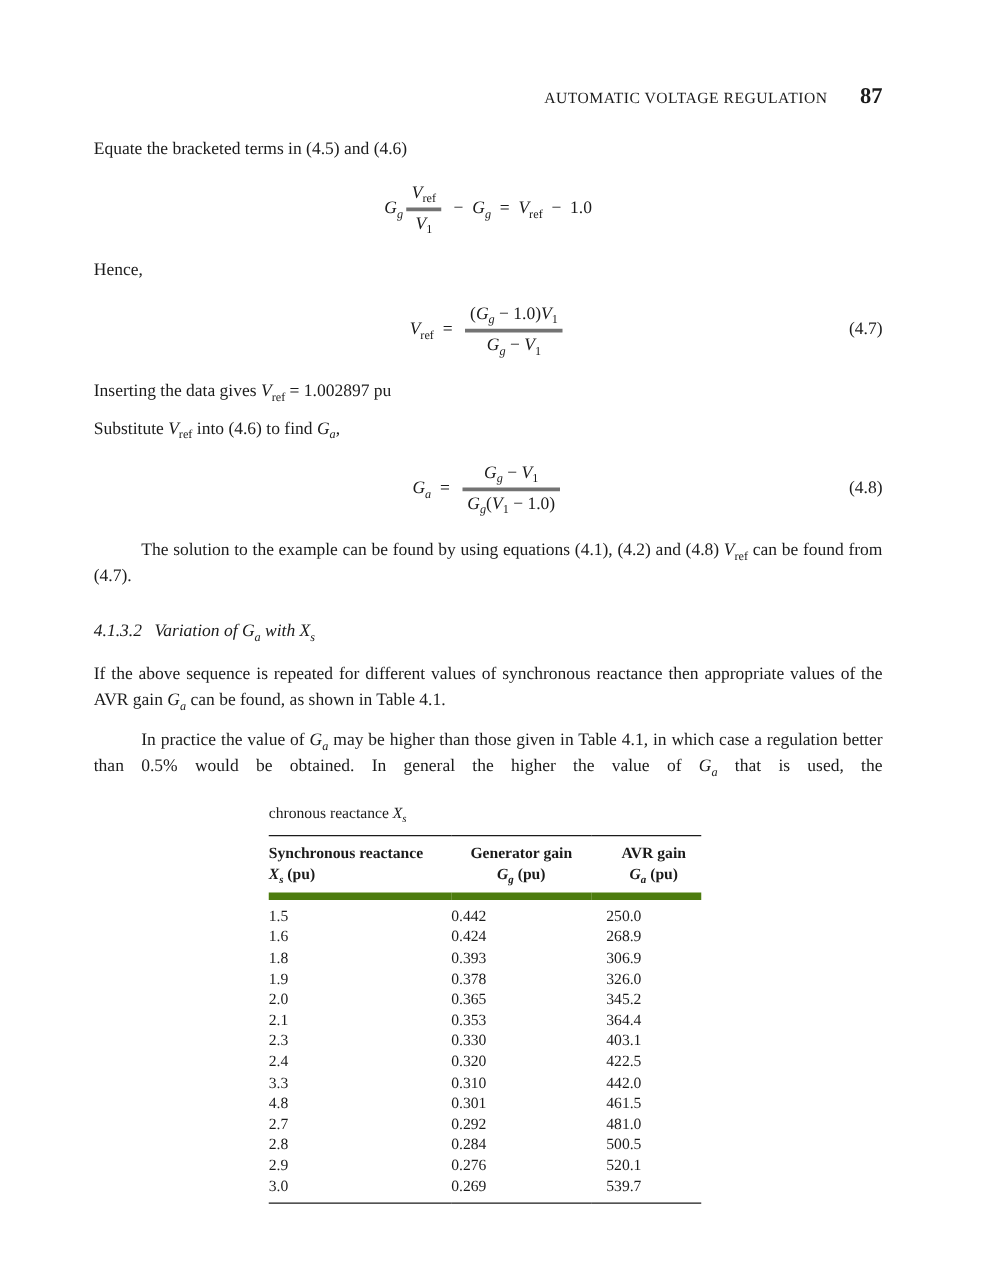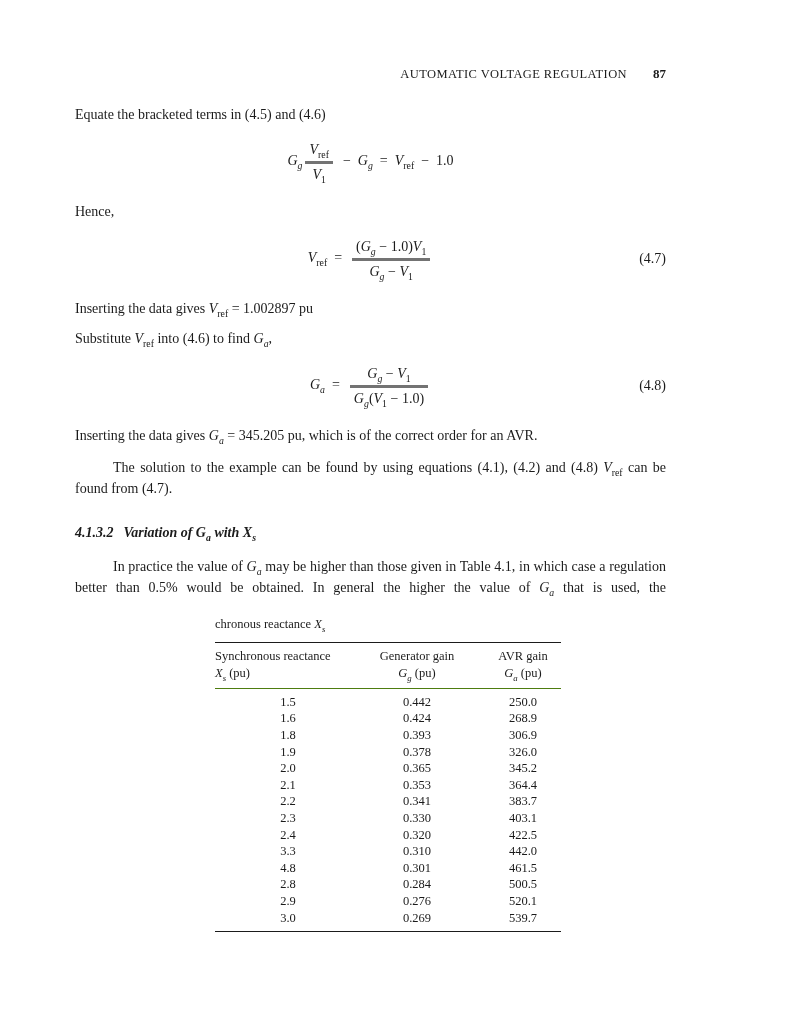--- a/index.html
+++ b/index.html
@@ -5,63 +5,63 @@
   * { box-sizing: border-box; }
   html, body { margin: 0; padding: 0; background: #ffffff; }
   .page {
     position: relative;
     width: 786px; height: 1024px;
     margin: 0 auto;
     background: #ffffff;
     color: #1b1b1b;
     font-family: "Liberation Serif", "DejaVu Serif", serif;
     font-size: 14px;
-    padding: 66px 120px 0 75px;
+    padding: 66px 80px 0 75px;
     overflow: hidden;
   }
 
   
   .running-head { display: flex; justify-content: flex-end; align-items: baseline; font-size: 12.5px; margin-bottom: 22px; }
   .running-title { letter-spacing: 0.4px; }
-  .pageno { font-weight: 700; margin-left: 26px; font-size: 13px; }
+  .pageno { font-weight: 700; margin-left: 26px; font-size: 18px; }
 
   
   .body { margin: 0 0 11px 0; line-height: 1.5; text-align: justify; }
   .tight { margin-bottom: 9px; }
   .indent { text-indent: 38px; }
   .last-justify { text-align-last: justify; }
 
   
   .mi { font-style: italic; }
   sub { font-size: 0.7em; line-height: 0; }
   sub.it { font-style: italic; }
   .eqrow { position: relative; text-align: center; margin: 16px 0 18px; }
   .eqrow .math { display: inline-block; line-height: 1.25; }
   .mo { display: inline-block; margin: 0 7px; }
   .frac { display: inline-block; vertical-align: middle; text-align: center; margin: 0 3px; }
   .frac .fnum { display: block; padding: 0 4px 2px; border-bottom: 3px solid #737373; }
   .frac .fden { display: block; padding: 2px 4px 0; }
   .eqno { position: absolute; right: 0; top: 50%; transform: translateY(-50%); }
 
   
-  .section-head { font-weight: 700; font-style: italic; font-size: 14px; margin: 26px 0 15px; }
+  .section-head { font-weight: 400; font-style: italic; font-size: 14px; margin: 26px 0 15px; }
   .section-num { margin-right: 10px; }
 
   
   .table-block { margin: 17px 0 0 140px; width: 346px; font-size: 12.5px; }
   .tbl-caption { line-height: 1.45; margin-bottom: 9px; }
   .cap1 { text-align: justify; text-align-last: justify; }
   .cap-label { font-weight: 700; }
 
   table.data { border-collapse: collapse; width: 100%; border-top: 1.4px solid #1b1b1b; border-bottom: 1.4px solid #1b1b1b; }
-  thead th { font-weight: 400; vertical-align: top; padding: 5px 0 6px; border-bottom: 1px solid #4d7c0f; line-height: 1.35; }
+  thead th { font-weight: 700; vertical-align: top; padding: 5px 0 6px; border-bottom: 6px solid #4d7c0f; line-height: 1.35; }
   th.c1 { width: 146px; text-align: left; }
   th.c2 { width: 112px; }
   th.c3 { width: 88px;  text-align: center; }
-  td { text-align: center; line-height: 16.6px; padding: 0; }
+  td { text-align: left; line-height: 16.6px; padding: 0; }
   td.c3, th.c3 { padding-left: 12px; }
   tbody tr:first-child td { padding-top: 5px; }
   tbody tr:last-child td { padding-bottom: 5px; }
 </style>
 </head>
 <body>
 
 <div class="page">
 
   <div class="running-head">
@@ -84,26 +84,26 @@
 
   <p class="body tight"><span>Inserting the data gives </span><span class="mi">V</span><sub>ref</sub><span> = 1.002897 pu</span></p>
 
   <p class="body"><span>Substitute </span><span class="mi">V</span><sub>ref</sub><span> into (4.6) to find </span><span class="mi">G</span><sub class="it">a</sub><span>,</span></p>
 
   <div class="eqrow">
     <span class="math"><span class="mi">G</span><sub class="it">a</sub><span class="mo">=</span><span class="frac"><span class="fnum"><span class="mi">G</span><sub class="it">g</sub><span> − </span><span class="mi">V</span><sub>1</sub></span><span class="fden"><span class="mi">G</span><sub class="it">g</sub><span>(</span><span class="mi">V</span><sub>1</sub><span> − 1.0)</span></span></span></span>
     <span class="eqno">(4.8)</span>
   </div>
 
-  <p class="body"><span>Inserting the data gives </span><span class="mi">G</span><sub class="it">a</sub><span> = 345.205 pu, which is of the correct order for an AVR.</span></p>
 
   <p class="body indent"><span>The solution to the example can be found by using equations (4.1), (4.2) and (4.8) </span><span class="mi">V</span><sub>ref</sub><span> can be found from (4.7).</span></p>
 
   <h3 class="section-head"><span class="section-num">4.1.3.2</span><span><span>Variation of </span><span class="mi">G</span><sub class="it">a</sub><span> with </span><span class="mi">X</span><sub class="it">s</sub></span></h3>
 
+  <p class="body"><span>If the above sequence is repeated for different values of synchronous reactance then appropriate values of the AVR gain </span><span class="mi">G</span><sub class="it">a</sub><span> can be found, as shown in Table 4.1.</span></p>
 
   <p class="body indent last-justify"><span>In practice the value of </span><span class="mi">G</span><sub class="it">a</sub><span> may be higher than those given in Table 4.1, in which case a regulation better than 0.5% would be obtained. In general the higher the value of </span><span class="mi">G</span><sub class="it">a</sub><span> that is used, the</span></p>
 
   <div class="table-block">
     <div class="tbl-caption">
       <div class="cap2"><span>chronous reactance </span><span class="mi">X</span><sub class="it">s</sub></div>
     </div>
 
     <table class="data">
       <thead>
@@ -147,45 +147,45 @@
             <td class="c1">2.0</td>
             <td class="c2">0.365</td>
             <td class="c3">345.2</td>
           </tr>
         <tr>
             <td class="c1">2.1</td>
             <td class="c2">0.353</td>
             <td class="c3">364.4</td>
           </tr>
         <tr>
-            <td class="c1">2.2</td>
-            <td class="c2">0.341</td>
-            <td class="c3">383.7</td>
-          </tr>
-        <tr>
             <td class="c1">2.3</td>
             <td class="c2">0.330</td>
             <td class="c3">403.1</td>
           </tr>
         <tr>
             <td class="c1">2.4</td>
             <td class="c2">0.320</td>
             <td class="c3">422.5</td>
           </tr>
         <tr>
             <td class="c1">3.3</td>
             <td class="c2">0.310</td>
             <td class="c3">442.0</td>
           </tr>
         <tr>
             <td class="c1">4.8</td>
             <td class="c2">0.301</td>
             <td class="c3">461.5</td>
           </tr>
         <tr>
+            <td class="c1">2.7</td>
+            <td class="c2">0.292</td>
+            <td class="c3">481.0</td>
+          </tr>
+        <tr>
             <td class="c1">2.8</td>
             <td class="c2">0.284</td>
             <td class="c3">500.5</td>
           </tr>
         <tr>
             <td class="c1">2.9</td>
             <td class="c2">0.276</td>
             <td class="c3">520.1</td>
           </tr>
         <tr>

